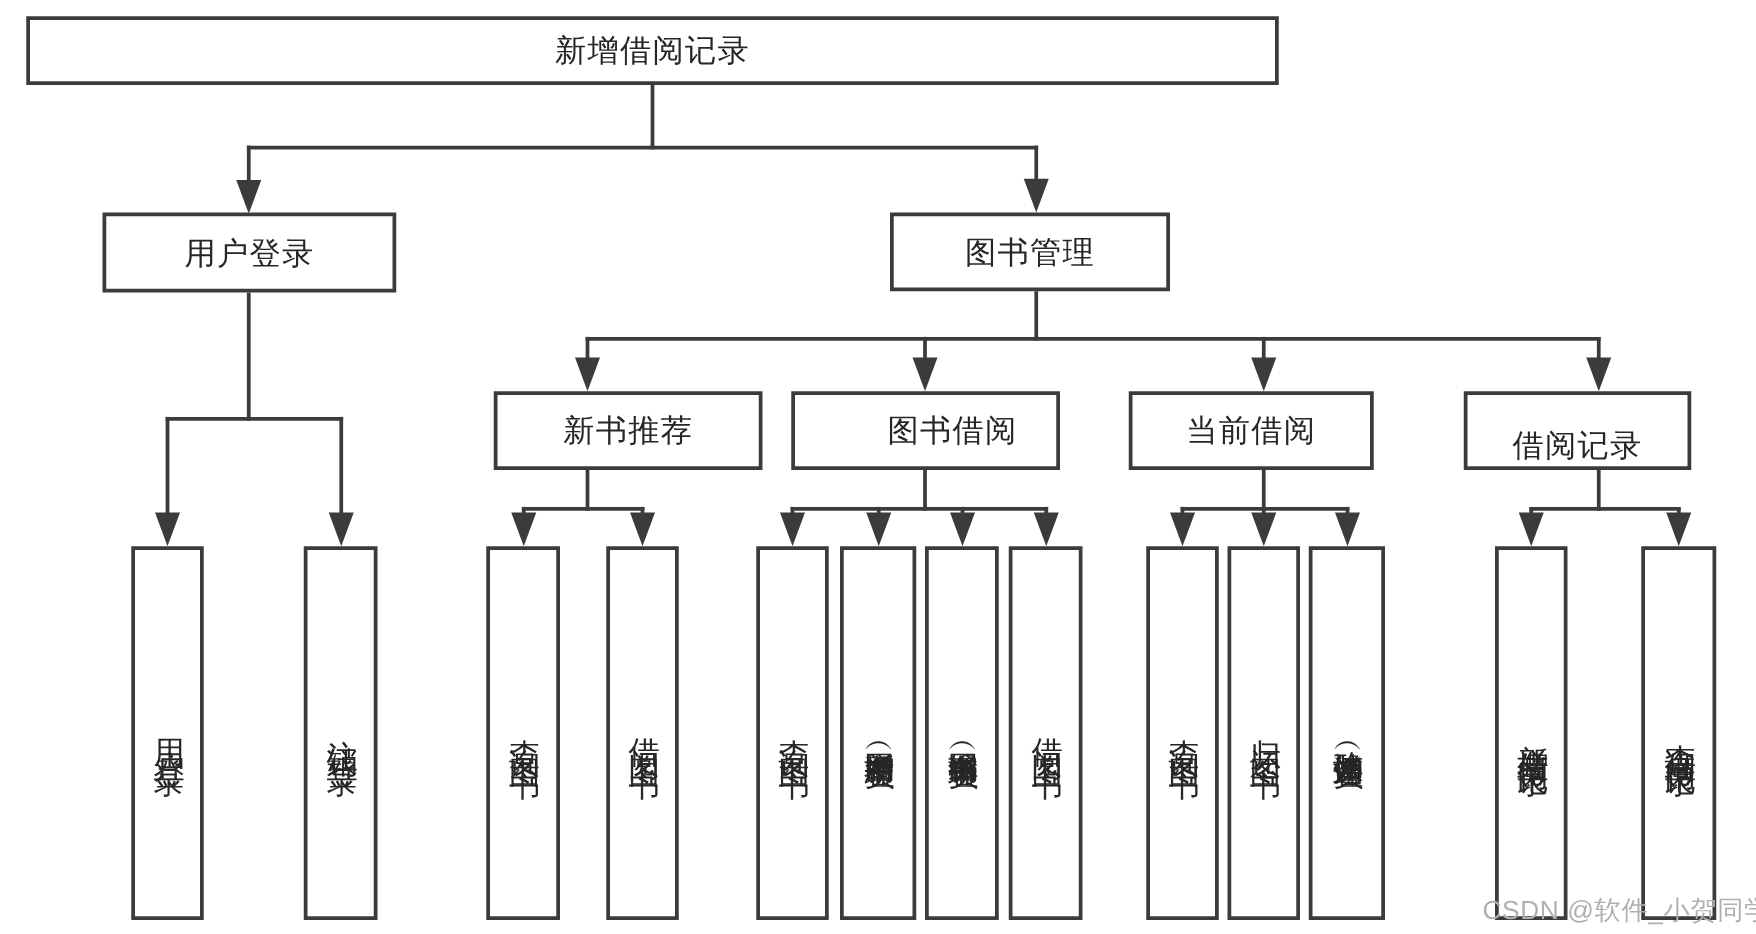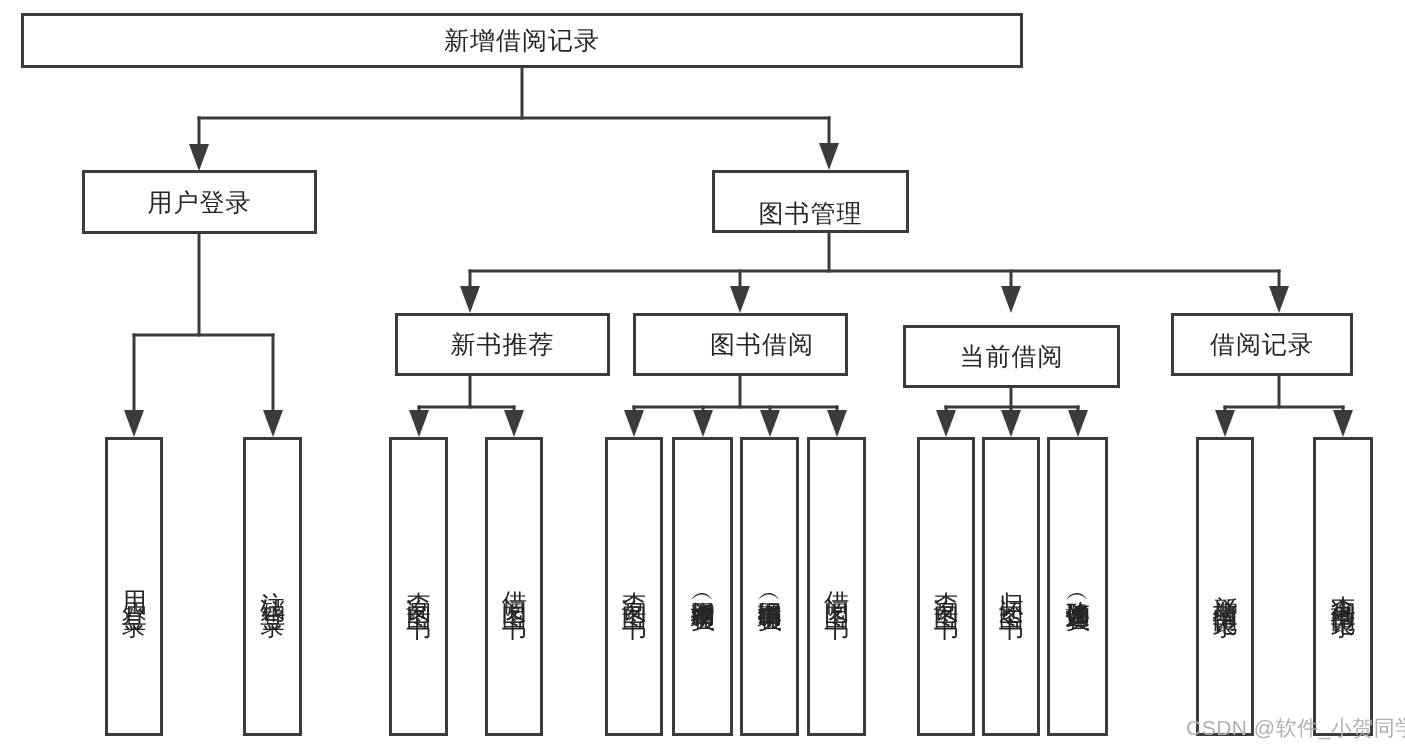--- a/index.html
+++ b/index.html
@@ -135,34 +135,34 @@
     </g>
   </svg>
 
   <div class="box hbox" style="left:21px; top:13px; width:1002px; height:55px;">
     <span class="lbl">新增借阅记录</span>
   </div>
 
   <div class="box hbox" style="left:82px; top:170px; width:235px; height:64px;">
     <span class="lbl">用户登录</span>
   </div>
-  <div class="box hbox" style="left:712px; top:170px; width:197px; height:63px;align-items:flex-end;">
+  <div class="box hbox" style="left:712px; top:170px; width:224px; height:63px;">
     <span class="lbl">图书管理</span>
   </div>
 
   <div class="box hbox" style="left:363px; top:313px; width:215px; height:63px;margin-left:32px;">
     <span class="lbl">新书推荐</span>
   </div>
   <div class="box hbox" style="left:633px; top:313px; width:215px; height:63px;padding-left:43px;">
     <span class="lbl">图书借阅</span>
   </div>
-  <div class="box hbox" style="left:903px; top:313px; width:217px; height:63px;margin-top:12px;">
+  <div class="box hbox" style="left:903px; top:313px; width:196px; height:63px;">
     <span class="lbl">当前借阅</span>
   </div>
-  <div class="box hbox" style="left:1171px; top:313px; width:182px; height:63px;">
+  <div class="box hbox" style="left:1171px; top:313px; width:182px; height:63px;align-items:flex-end;">
     <span class="lbl">借阅记录</span>
   </div>
 
   <div class="box leaf" style="left:105px; top:437px; width:58px; height:299px;">
     <span class="lbl">用户登录</span>
   </div>
   <div class="box leaf" style="left:243px; top:437px; width:59px; height:299px;">
     <span class="lbl">注销登录</span>
   </div>
 

